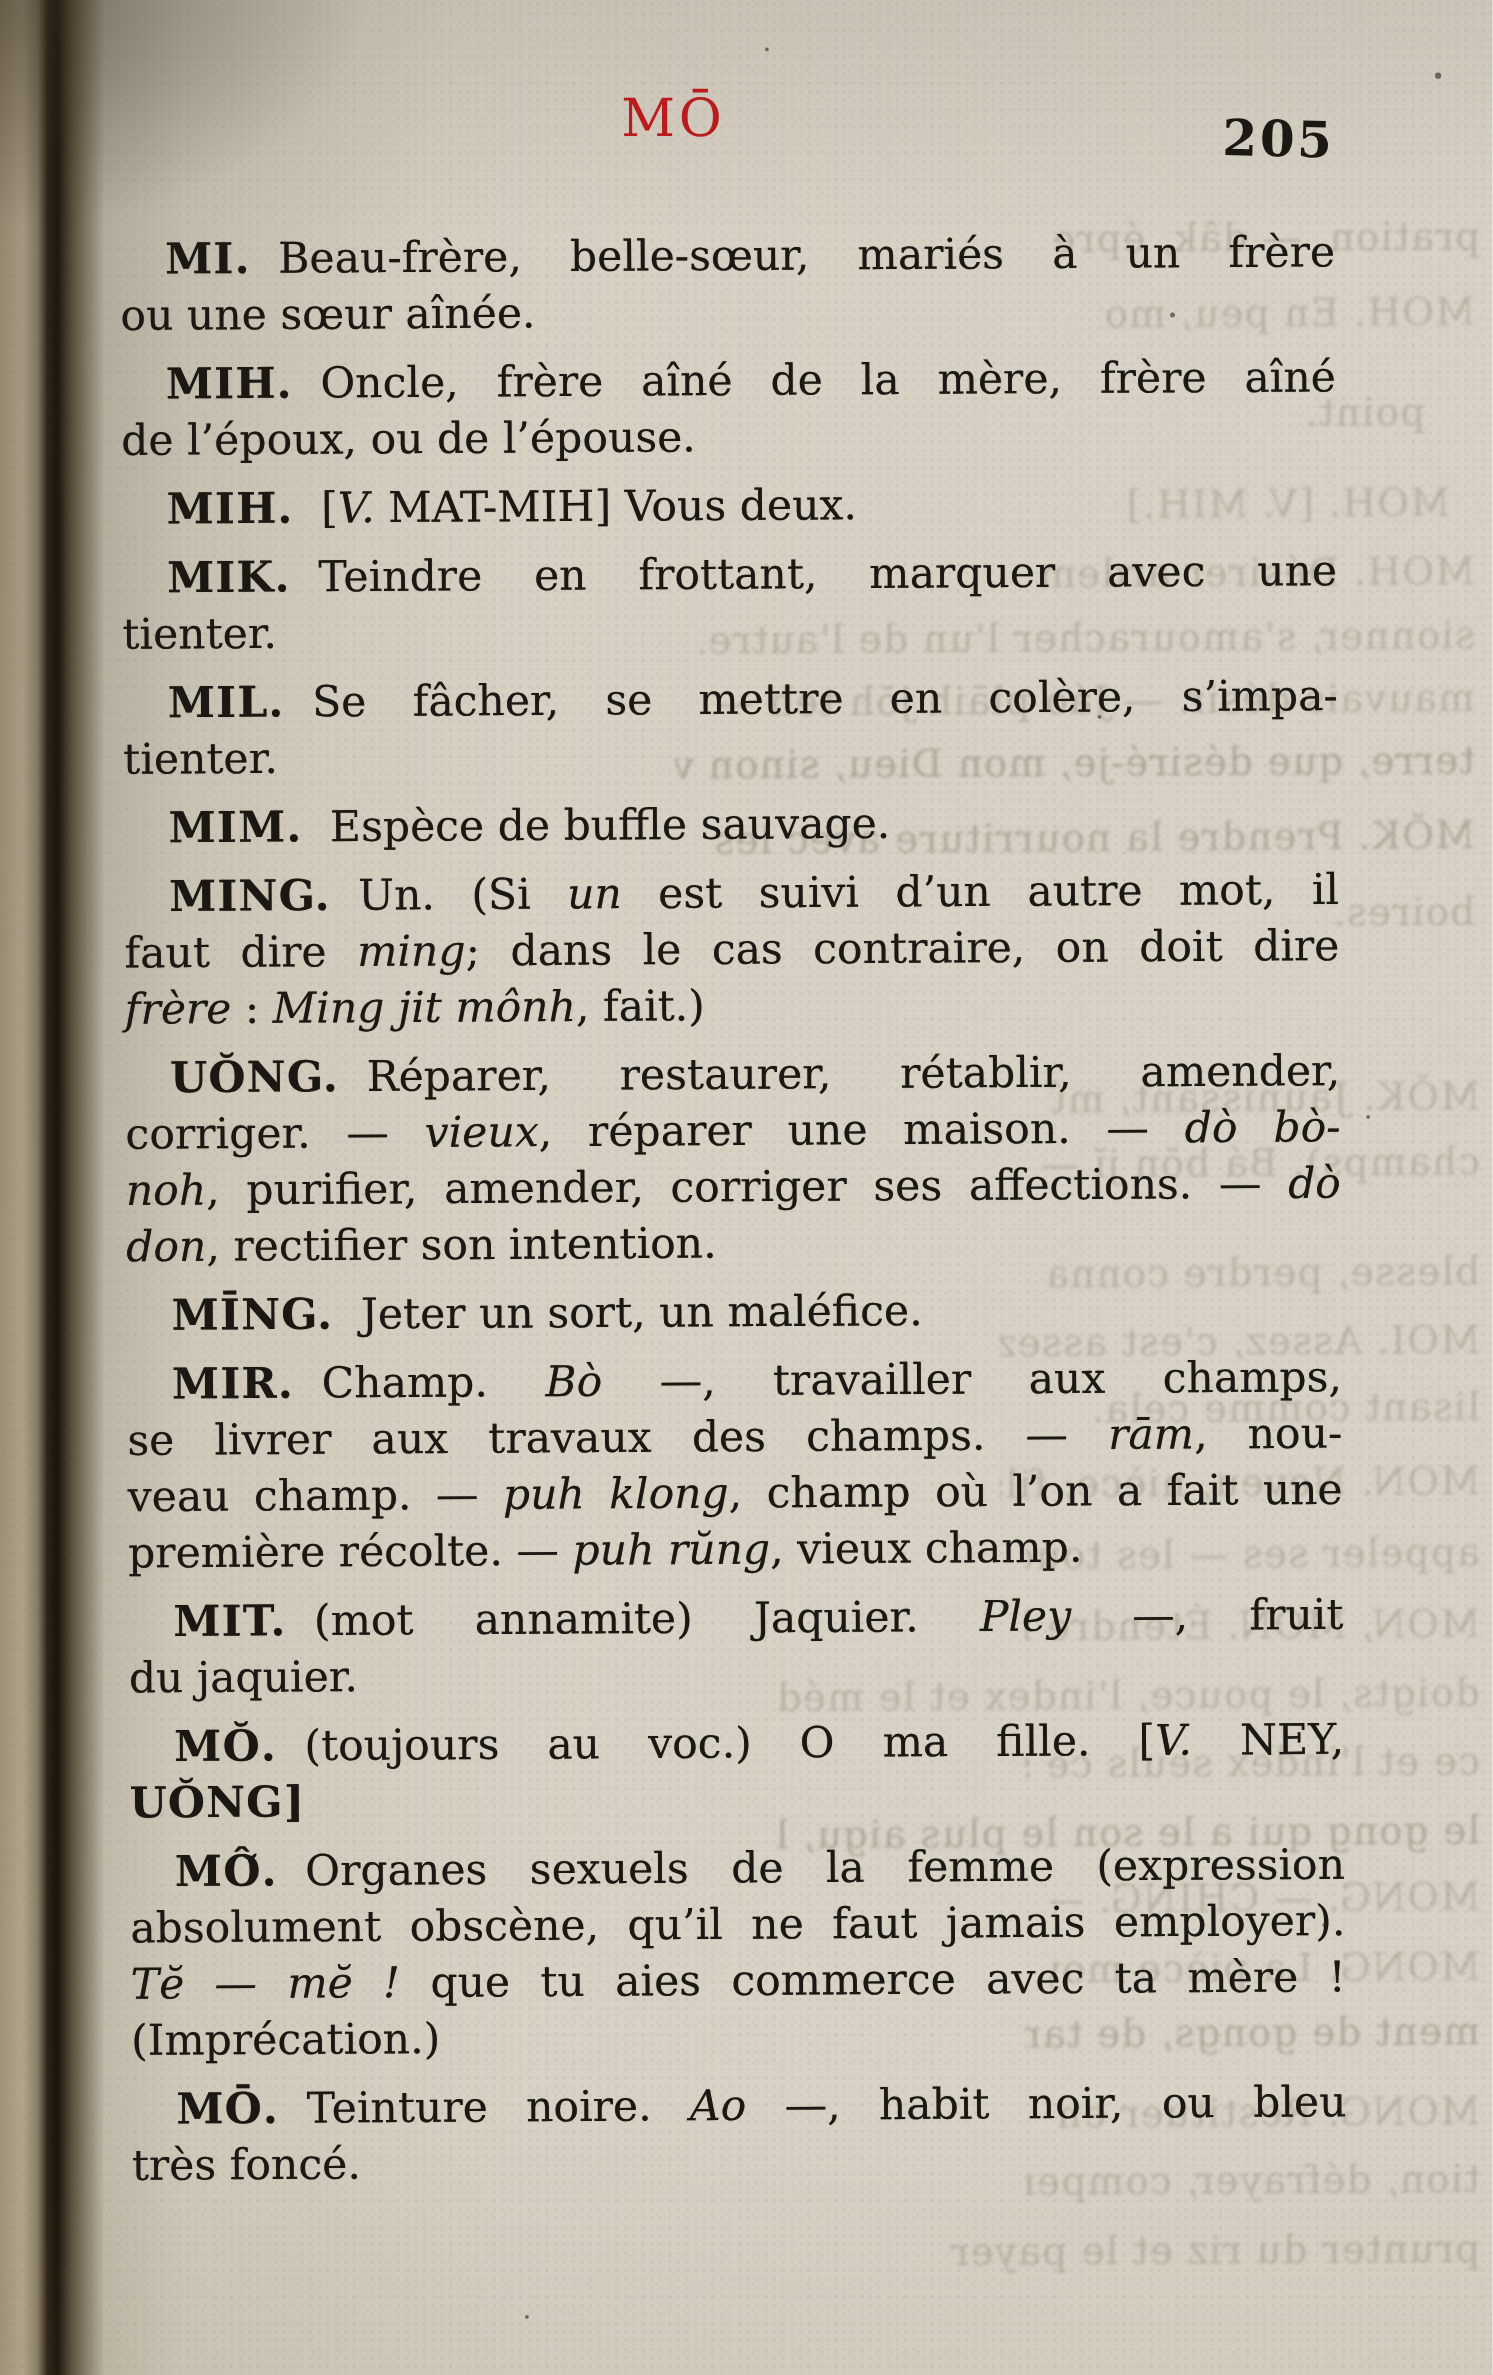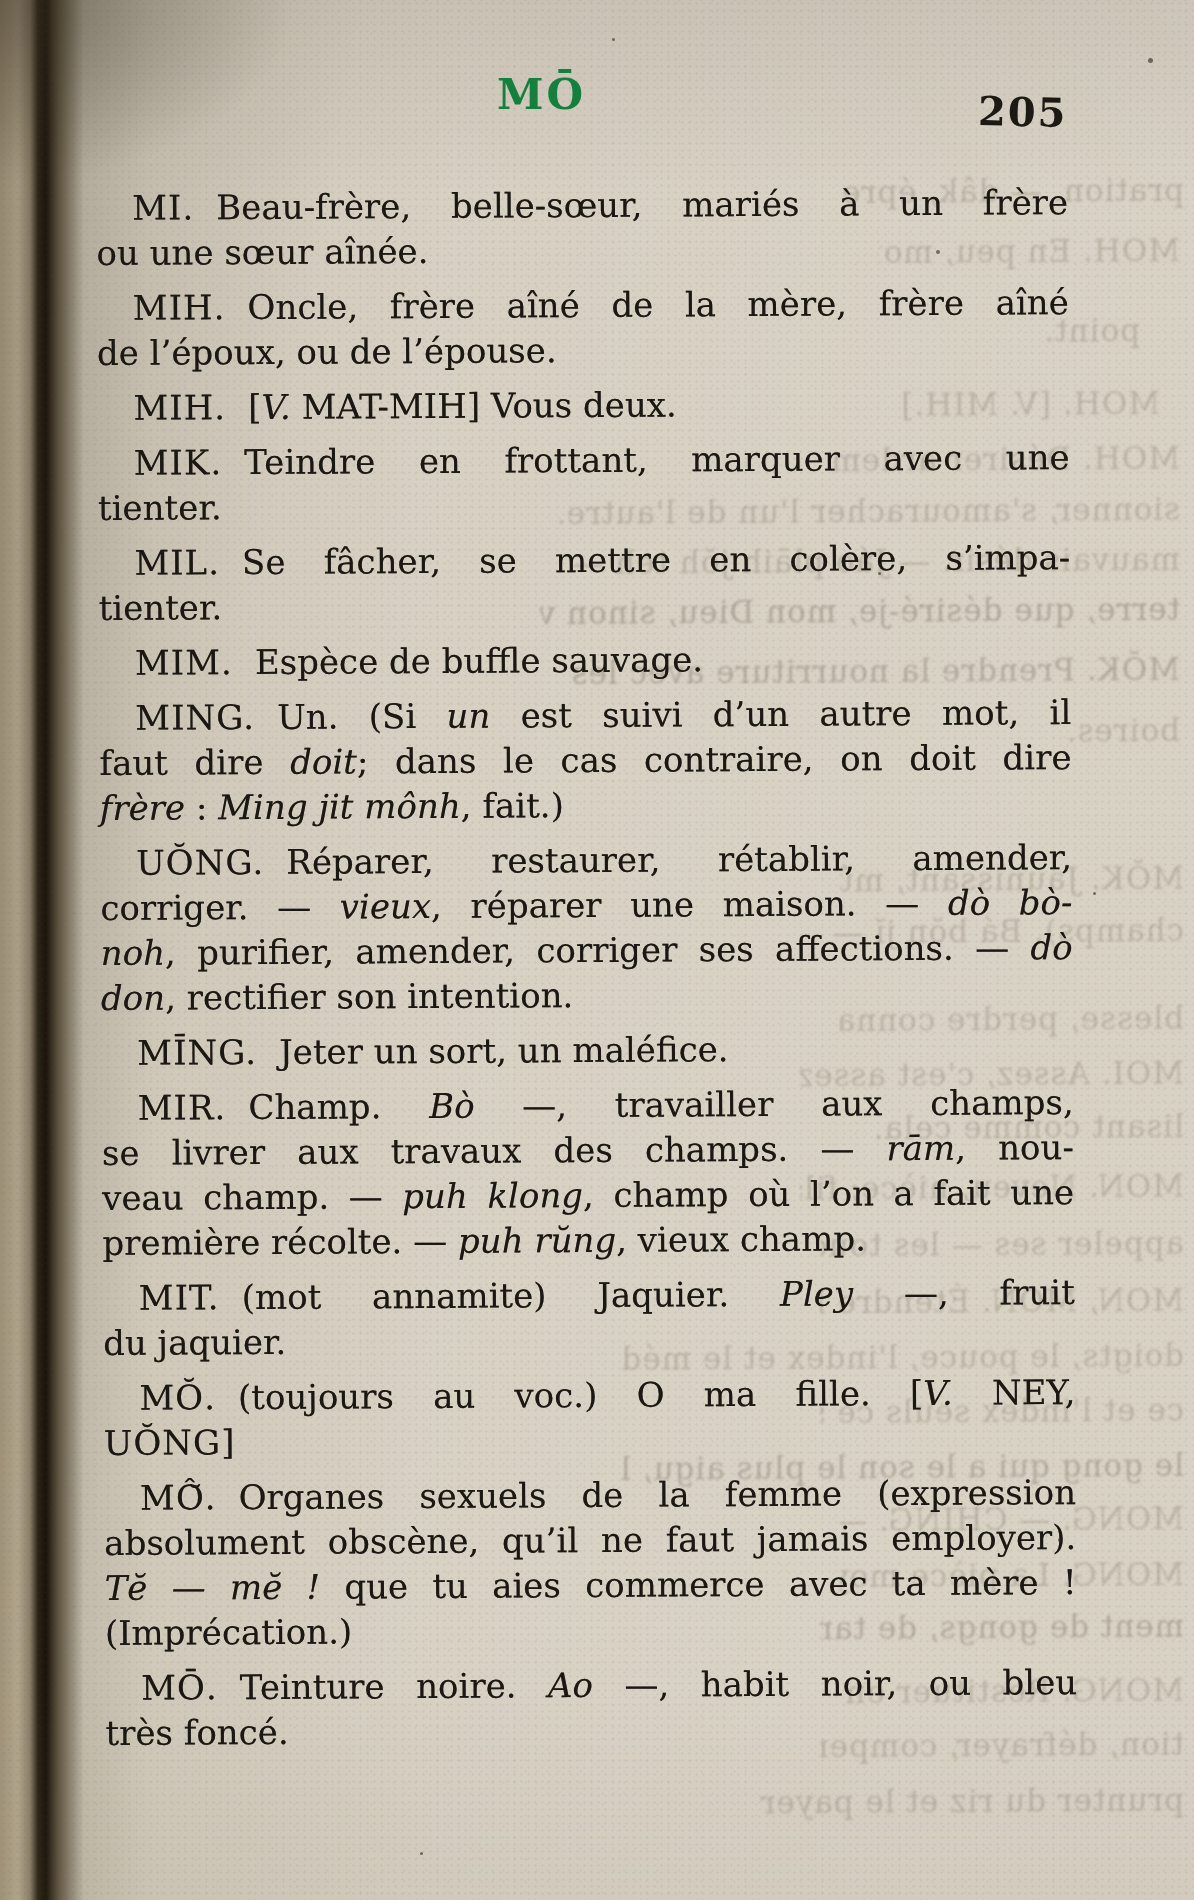--- a/index.html
+++ b/index.html
@@ -15,38 +15,38 @@
   .grain{
     position:absolute;inset:0;pointer-events:none;
     background-image:
       radial-gradient(rgba(86,76,58,.07) 1px, transparent 1.4px),
       radial-gradient(rgba(86,76,58,.05) 1px, transparent 1.4px);
     background-size:7px 7px, 11px 11px;
     background-position:0 0, 3px 6px;
   }
   .running-head{
     position:absolute;left:497px;top:70px;
-    font-size:42px;font-weight:700;letter-spacing:3px;color:#15803d;
+    font-size:42px;font-weight:400;letter-spacing:3px;color:#b91c1c;
   }
   .page-number{
     position:absolute;left:978px;top:88px;
     font-size:40px;font-weight:700;letter-spacing:2px;color:#1c1813;
     transform:rotate(1.4deg);
   }
   .dict-body{
     position:absolute;left:96px;top:186px;width:972px;
     transform:rotate(-0.35deg);transform-origin:0 0;
     color:#1b1712;
     text-shadow:0 0 .6px rgba(27,23,18,.55);
   }
   .entry{margin-bottom:10px;}
   .line{height:45px;line-height:45px;font-size:34px;text-align:left;}
   .line.just{text-align:justify;text-align-last:justify;}
   .line.ind{padding-left:36px;}
-  .seg-hw{font-weight:400;letter-spacing:1px;margin-right:.65em;}
+  .seg-hw{font-weight:700;letter-spacing:1px;margin-right:.65em;}
   .seg-it{font-style:italic;}
   .ghost-layer{position:absolute;inset:0;pointer-events:none;}
   .ghost-line{
     position:absolute;transform:scaleX(-1) rotate(.4deg);
     color:#6f6452;opacity:.28;filter:blur(1.1px);
     font-size:31px;line-height:38px;letter-spacing:1px;
     white-space:nowrap;overflow:hidden;
   }
   .speck{position:absolute;background:#2c2416;border-radius:50%;opacity:.6;}
 </style>
@@ -106,21 +106,21 @@
     </div>
     <div class="entry">
       <div class="line ind just"><span class="seg-hw">MIL.</span><span class="seg-pl">Se fâcher, se mettre en colère, s’impa-</span></div>
       <div class="line"><span class="seg-pl">tienter.</span></div>
     </div>
     <div class="entry">
       <div class="line ind"><span class="seg-hw">MIM.</span><span class="seg-pl">Espèce de buffle sauvage.</span></div>
     </div>
     <div class="entry">
       <div class="line ind just"><span class="seg-hw">MING.</span><span class="seg-pl">Un. (Si </span><span class="seg-it">un</span><span class="seg-pl"> est suivi d’un autre mot, il</span></div>
-      <div class="line just"><span class="seg-pl">faut dire </span><span class="seg-it">doit</span><span class="seg-pl">; dans le cas contraire, on doit dire</span></div>
+      <div class="line just"><span class="seg-pl">faut dire </span><span class="seg-it">ming</span><span class="seg-pl">; dans le cas contraire, on doit dire</span></div>
       <div class="line"><span class="seg-it">frère</span><span class="seg-pl"> : </span><span class="seg-it">Ming jit mônh</span><span class="seg-pl">, fait.)</span></div>
     </div>
     <div class="entry">
       <div class="line ind just"><span class="seg-hw">UŎNG.</span><span class="seg-pl">Réparer, restaurer, rétablir, amender,</span></div>
       <div class="line just"><span class="seg-pl">corriger. — </span><span class="seg-it">vieux</span><span class="seg-pl">, réparer une maison. — </span><span class="seg-it">dò bò-</span></div>
       <div class="line just"><span class="seg-it">noh</span><span class="seg-pl">, purifier, amender, corriger ses affections. — </span><span class="seg-it">dò</span></div>
       <div class="line"><span class="seg-it">don</span><span class="seg-pl">, rectifier son intention.</span></div>
     </div>
     <div class="entry">
       <div class="line ind"><span class="seg-hw">MĪNG.</span><span class="seg-pl">Jeter un sort, un maléfice.</span></div>

